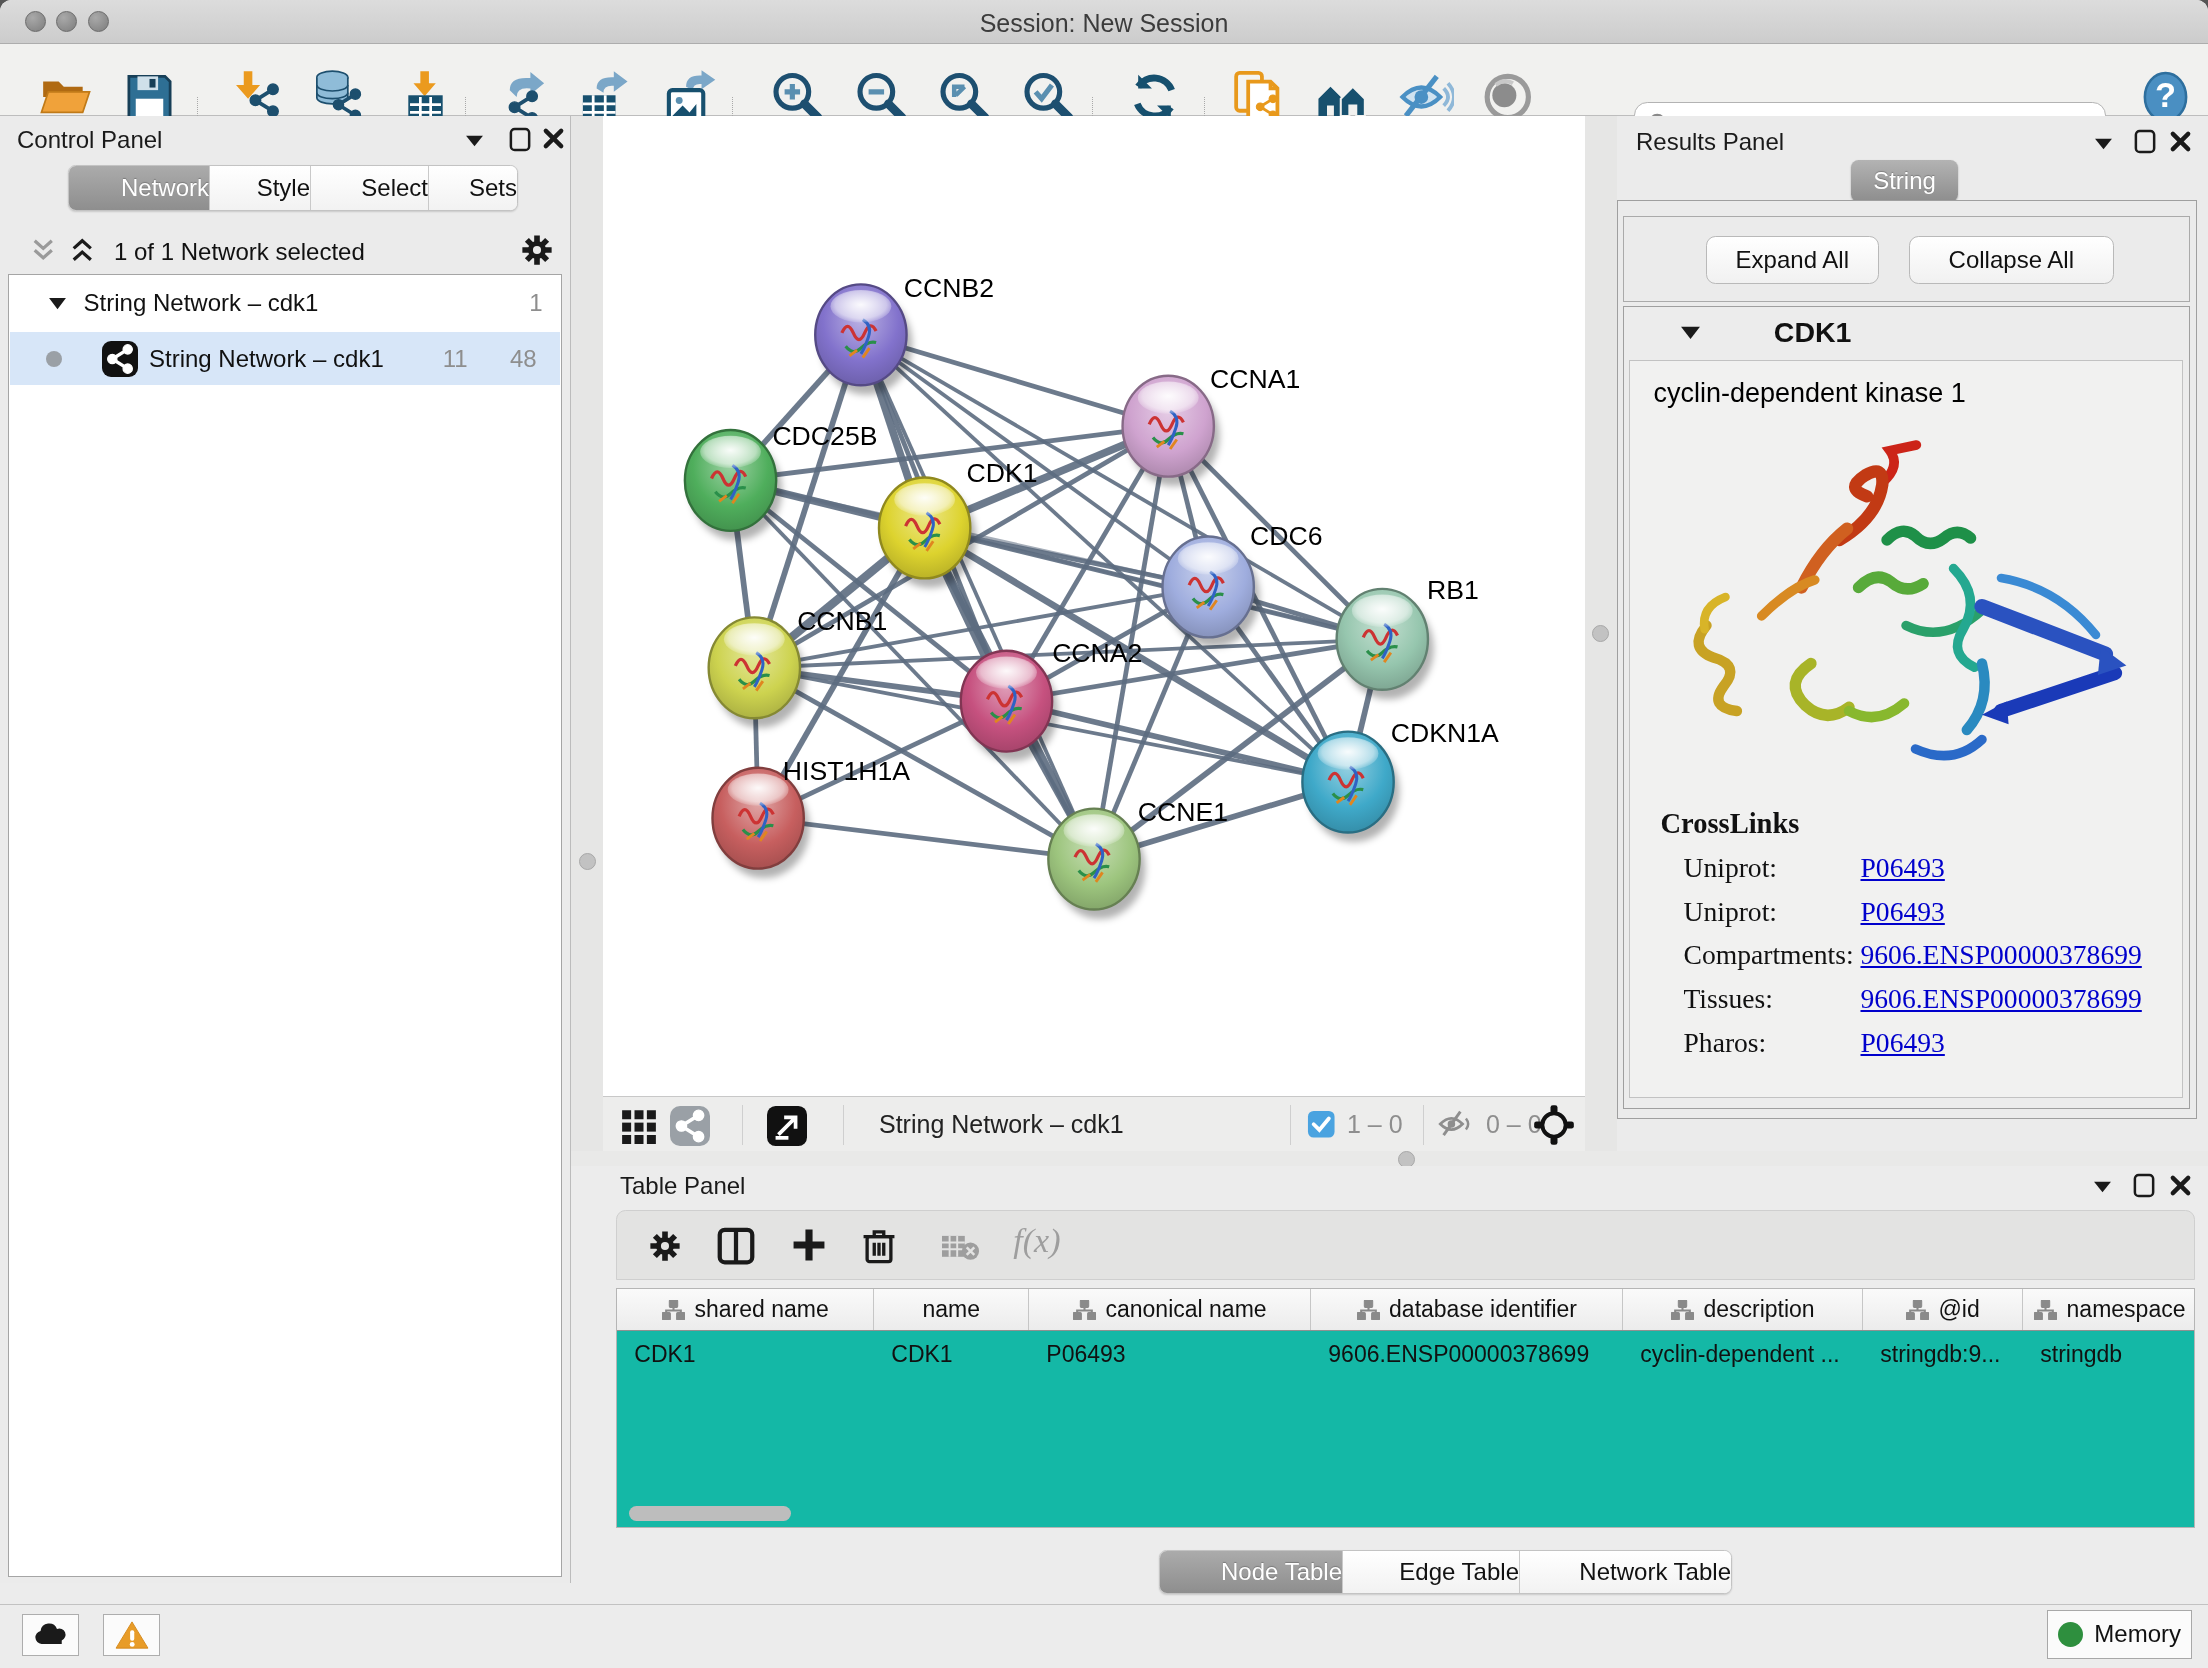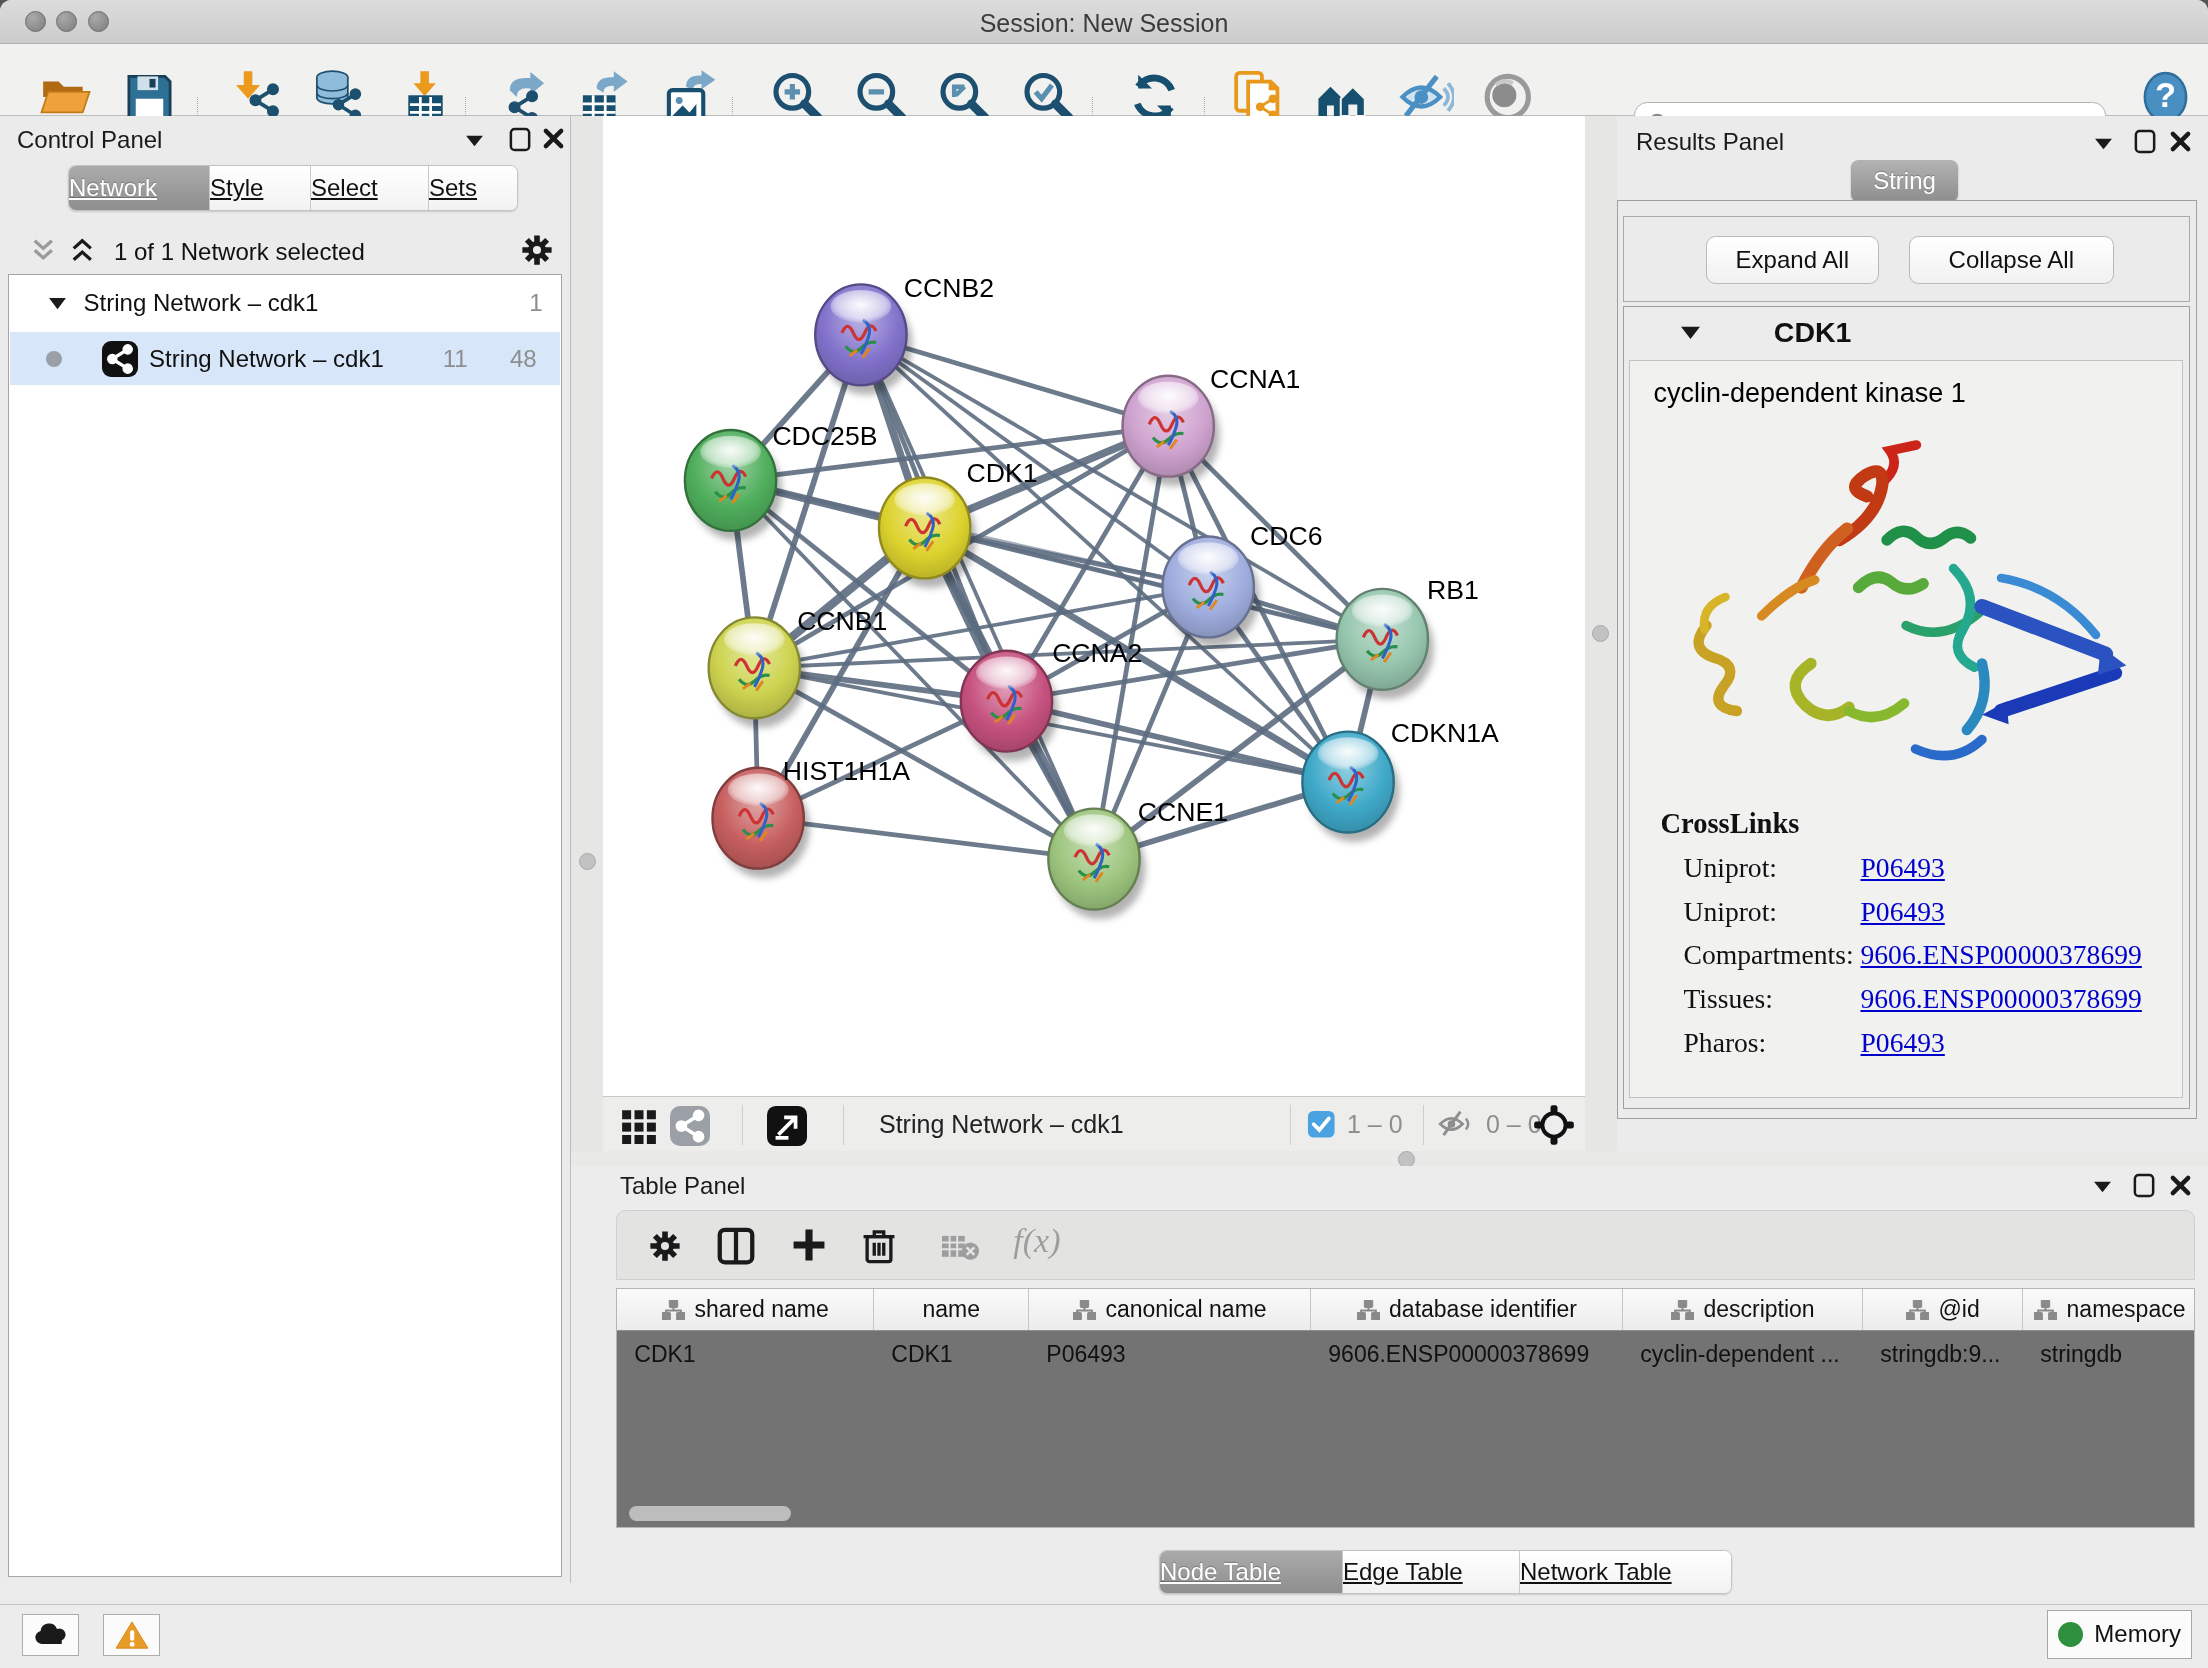--- a/index.html
+++ b/index.html
@@ -19,21 +19,21 @@
   .tb-sep { top:53px; width:0; height:53px; border-left:1.9px dotted #a9a9a9; }
   #search-wrap { left:1634px; top:58px; width:472px; height:44px; background:#ffffff; border:1px solid #b3b3b3; border-radius:13.3px; display:flex; align-items:center; padding-left:11.4px; }
   #search-input { border:none; outline:none; font-size:23px; flex:1; background:transparent; }
 
   
   .panel-title { font-size:24px; color:#1a1a1a; }
 
   
   #control-panel { left:0; top:116px; width:571px; height:1467px; background:#ebebeb; border-right:1px solid #bcbcbc; }
   .seg { display:flex; border:1px solid #c3c3c3; border-radius:7.6px; overflow:hidden; background:#fdfdfd; box-shadow:0 1px 1.9px rgba(0,0,0,.15); }
-  .seg .tab { display:flex; align-items:center; justify-content:flex-start; font-size:24px; color:#111; border-right:1px solid #c9c9c9; background:linear-gradient(#ffffff,#f2f2f2);text-decoration:underline; }
+  .seg .tab { display:flex; align-items:center; justify-content:flex-end; font-size:24px; color:#111; border-right:1px solid #c9c9c9; background:linear-gradient(#ffffff,#f2f2f2); }
   .seg .tab:last-child { border-right:none; }
   .seg .tab.active { background:linear-gradient(#ababab,#8e8e8e); color:#fff; text-shadow:0 -1px 1px rgba(0,0,0,.25); }
   #net-tree-box { left:7.6px; top:158px; width:554px; height:1303px; background:#ffffff; border:1px solid #a5a5a5; }
   .tree-row { position:absolute; left:1px; width:550px; height:53px; display:flex; align-items:center; font-size:24px; color:#111; }
   .tree-row.selected { background:#d7e6f8; }
   .count { color:#8e8e8e; }
 
   
   #network-canvas { left:603px; top:116px; width:982px; height:980px; background:#ffffff; }
   #net-footer { left:603px; top:1096px; width:982px; height:55px; background:#ededec; border-top:1px solid #c8c8c8; }
@@ -52,21 +52,21 @@
   #entry-content { position:absolute; left:5.7px; top:53px; width:554px; height:738px; background:#f1f1f0; border:1px solid #c2c2c2; }
   .serif { font-family:"Liberation Serif", serif; }
   .xl-row { position:absolute; font-size:27.6px; }
   .xl-label { color:#111; }
   .xl-value { color:#0000cc; text-decoration:underline; cursor:pointer; }
 
   
   #h-splitter { left:571px; top:1151px; width:1638px; height:15px; background:#e9e9e8; }
   #table-panel { left:603px; top:1166px; width:1605px; height:438px; background:#ececec; }
   #tbl-toolbar { left:13.3px; top:44px; width:1579px; height:70px; background:#e3e3e2; border:1px solid #cfcfcf; border-radius:9.5px 9.5px 0 0; }
-  #tbl-box { left:13.3px; top:122px; width:1579px; height:240px; background:#737373; border:1px solid #b5b5b5; overflow:hidden; }
+  #tbl-box { left:13.3px; top:122px; width:1579px; height:240px; background:#14b8a6; border:1px solid #b5b5b5; overflow:hidden; }
   #tbl-header { display:flex; height:42px; background:linear-gradient(#fafafa,#ececec); border-bottom:1.9px solid #909090; }
   .th { display:flex; align-items:center; justify-content:center; gap:9.5px; font-size:23px; color:#111; border-right:1px solid #c6c6c6; overflow:hidden; white-space:nowrap; flex:none; }
   #tbl-row { display:flex; height:46px; align-items:center; }
   .td { font-size:23px; color:#111; padding-left:17px; overflow:hidden; white-space:nowrap; flex:none; }
   .col0{width:257px}.col1{width:155px}.col2{width:282px}.col3{width:312px}.col4{width:240px}.col5{width:160px}.col6{width:173px}
   #hscroll { left:11.4px; top:217px; width:162px; height:15px; background:#bdbdbd; border-radius:7.6px; }
   #tbl-tabs { left:556px; top:384px; }
 
   
   #status-bar { left:0; top:1604px; width:2208px; height:65px; background:#ececec; border-top:1px solid #c2c2c2; }

